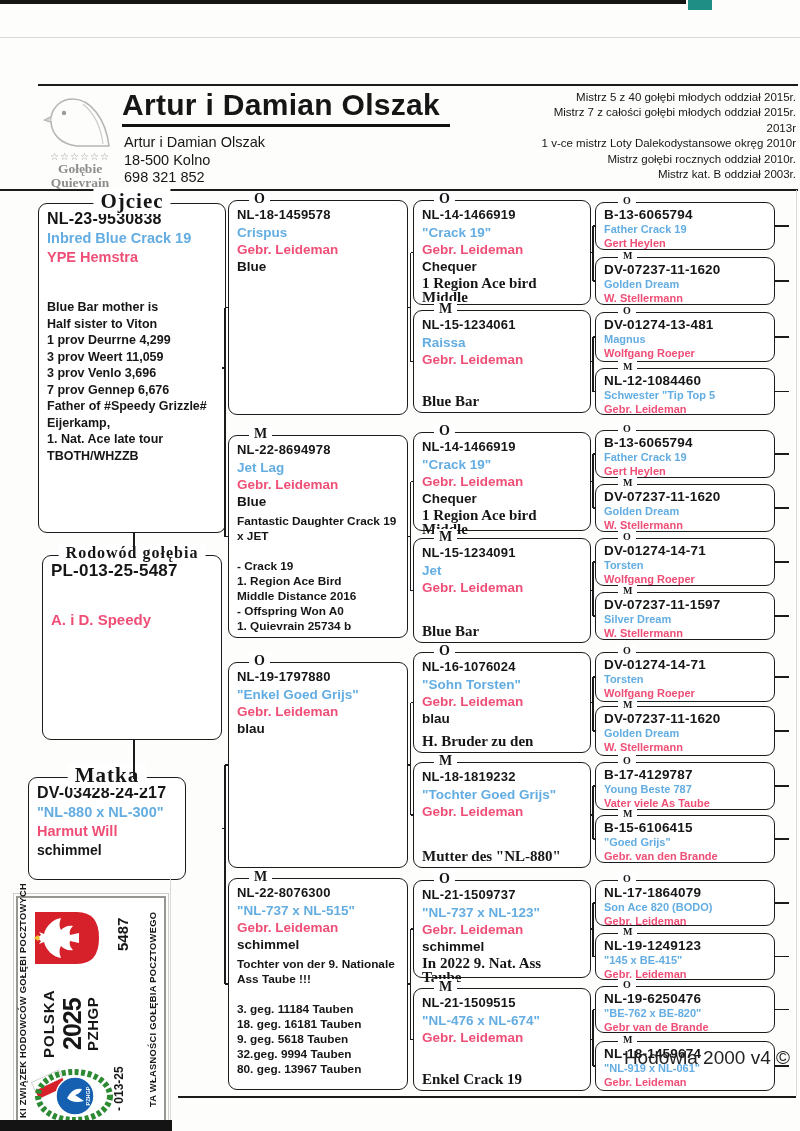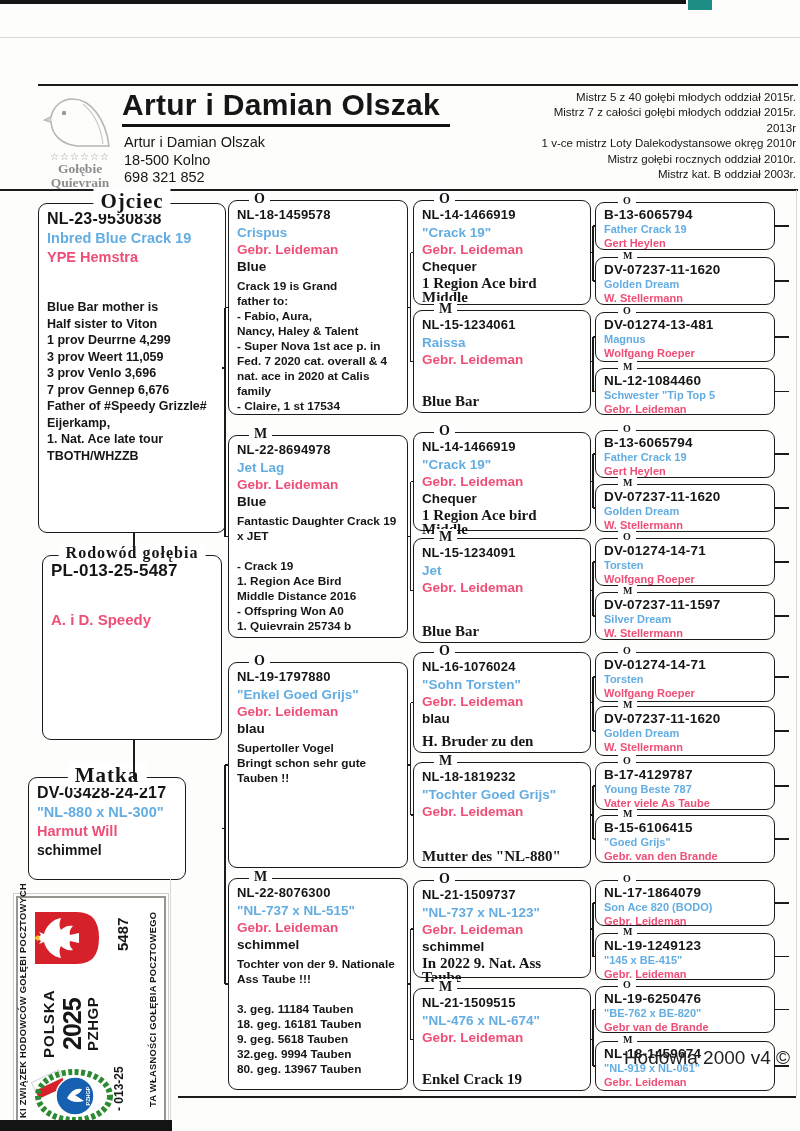--- a/index.html
+++ b/index.html
@@ -134,29 +134,20 @@
       <div class="bname big">"NL-880 x NL-300"</div>
       <div class="breeder big">Harmut Will</div>
       <div class="bcolor" style="font-size:14px">schimmel</div>
     </div>
   <div class="pbox" style="left: 228px; top: 200px; width: 180px; height: 215px;">
         <span class="plabel">O</span>
         <div class="ring">NL-18-1459578</div>
         <div class="bname">Crispus</div>
         <div class="breeder">Gebr. Leideman</div>
         <div class="bcolor">Blue</div>
-        <div class="bnote">Crack 19 is Grand
-father to:
-- Fabio, Aura,
-Nancy, Haley &amp; Talent
-- Super Nova 1st ace p. in
-Fed. 7 2020 cat. overall &amp; 4
-nat. ace in 2020 at Calis
-family
-- Claire, 1 st 17534</div>
       </div>
       <div class="pbox" style="left: 228px; top: 435px; width: 180px; height: 203px;">
         <span class="plabel">M</span>
         <div class="ring">NL-22-8694978</div>
         <div class="bname">Jet Lag</div>
         <div class="breeder">Gebr. Leideman</div>
         <div class="bcolor">Blue</div>
         <div class="bnote">Fantastic Daughter Crack 19
 x JET
 
@@ -165,23 +156,20 @@
 Middle Distance 2016
 - Offspring Won A0
 1. Quievrain 25734 b</div>
       </div>
       <div class="pbox" style="left: 228px; top: 662px; width: 180px; height: 206px;">
         <span class="plabel">O</span>
         <div class="ring">NL-19-1797880</div>
         <div class="bname">"Enkel Goed Grijs"</div>
         <div class="breeder">Gebr. Leideman</div>
         <div class="bcolor">blau</div>
-        <div class="bnote">Supertoller Vogel
-Bringt schon sehr gute
-Tauben !!</div>
       </div>
       <div class="pbox" style="left: 228px; top: 878px; width: 180px; height: 212px;">
         <span class="plabel">M</span>
         <div class="ring">NL-22-8076300</div>
         <div class="bname">"NL-737 x NL-515"</div>
         <div class="breeder">Gebr. Leideman</div>
         <div class="bcolor">schimmel</div>
         <div class="bnote">Tochter von der 9. Nationale
 Ass Taube !!!
 

